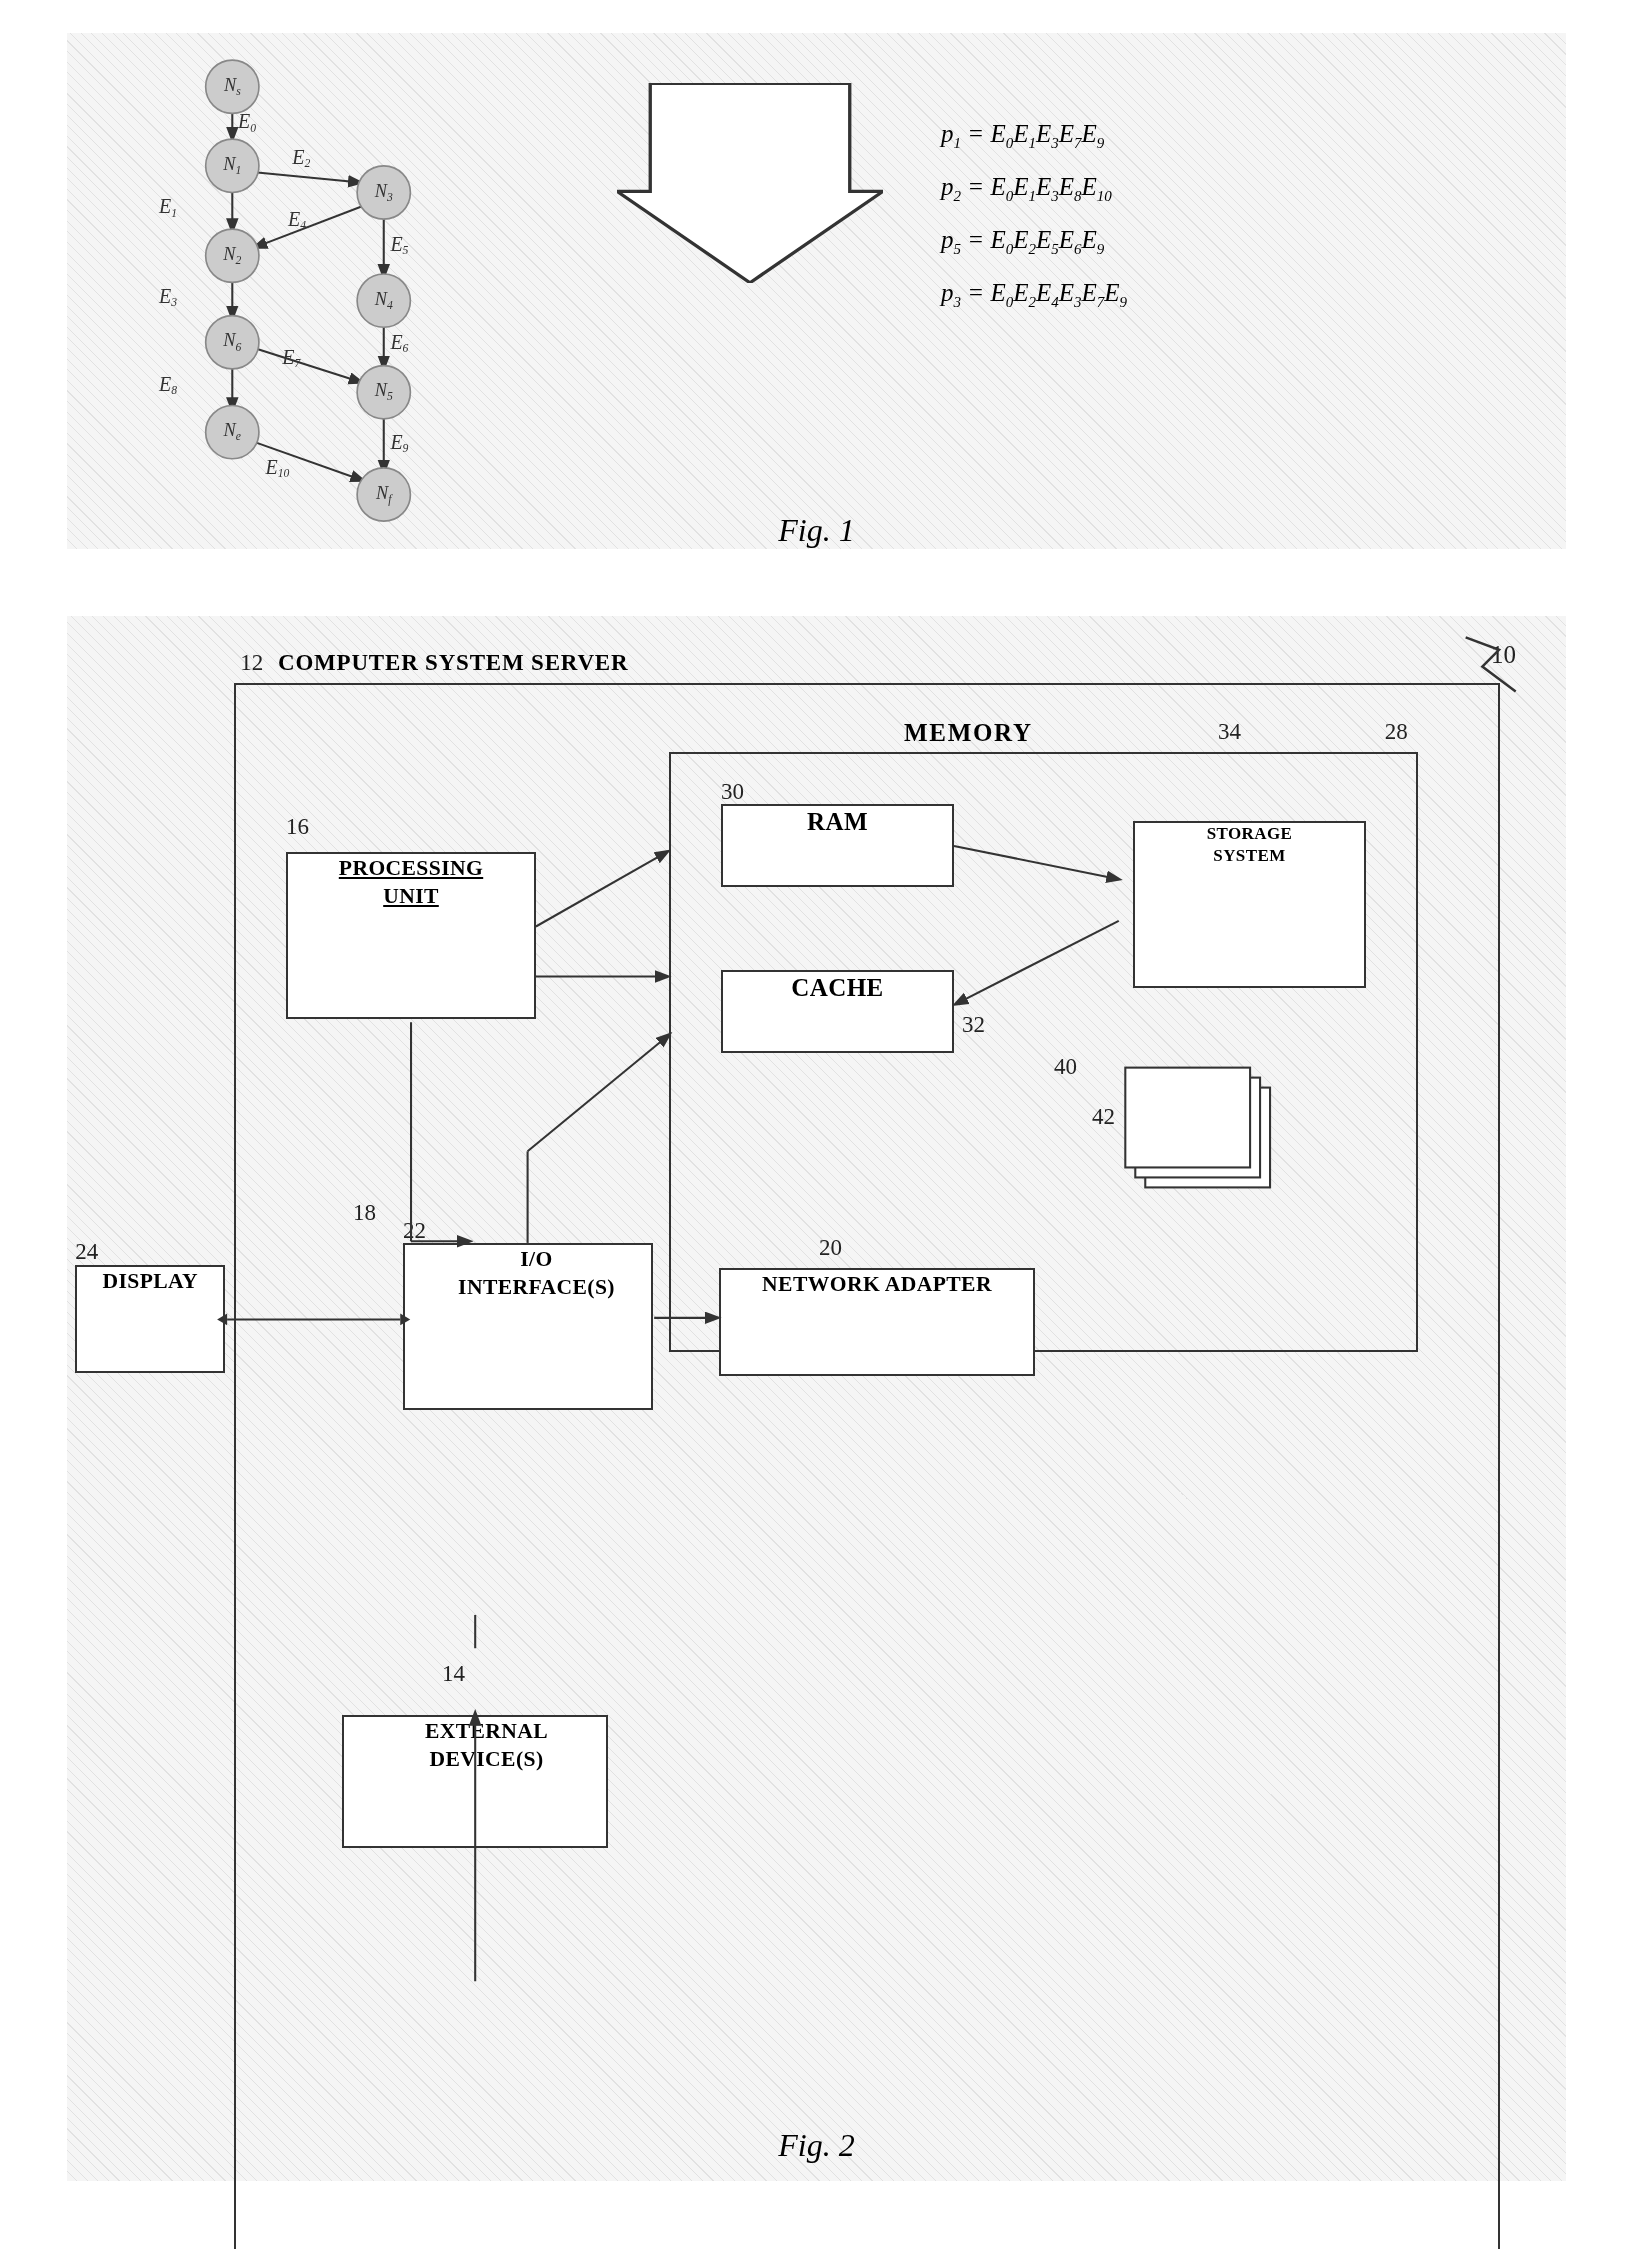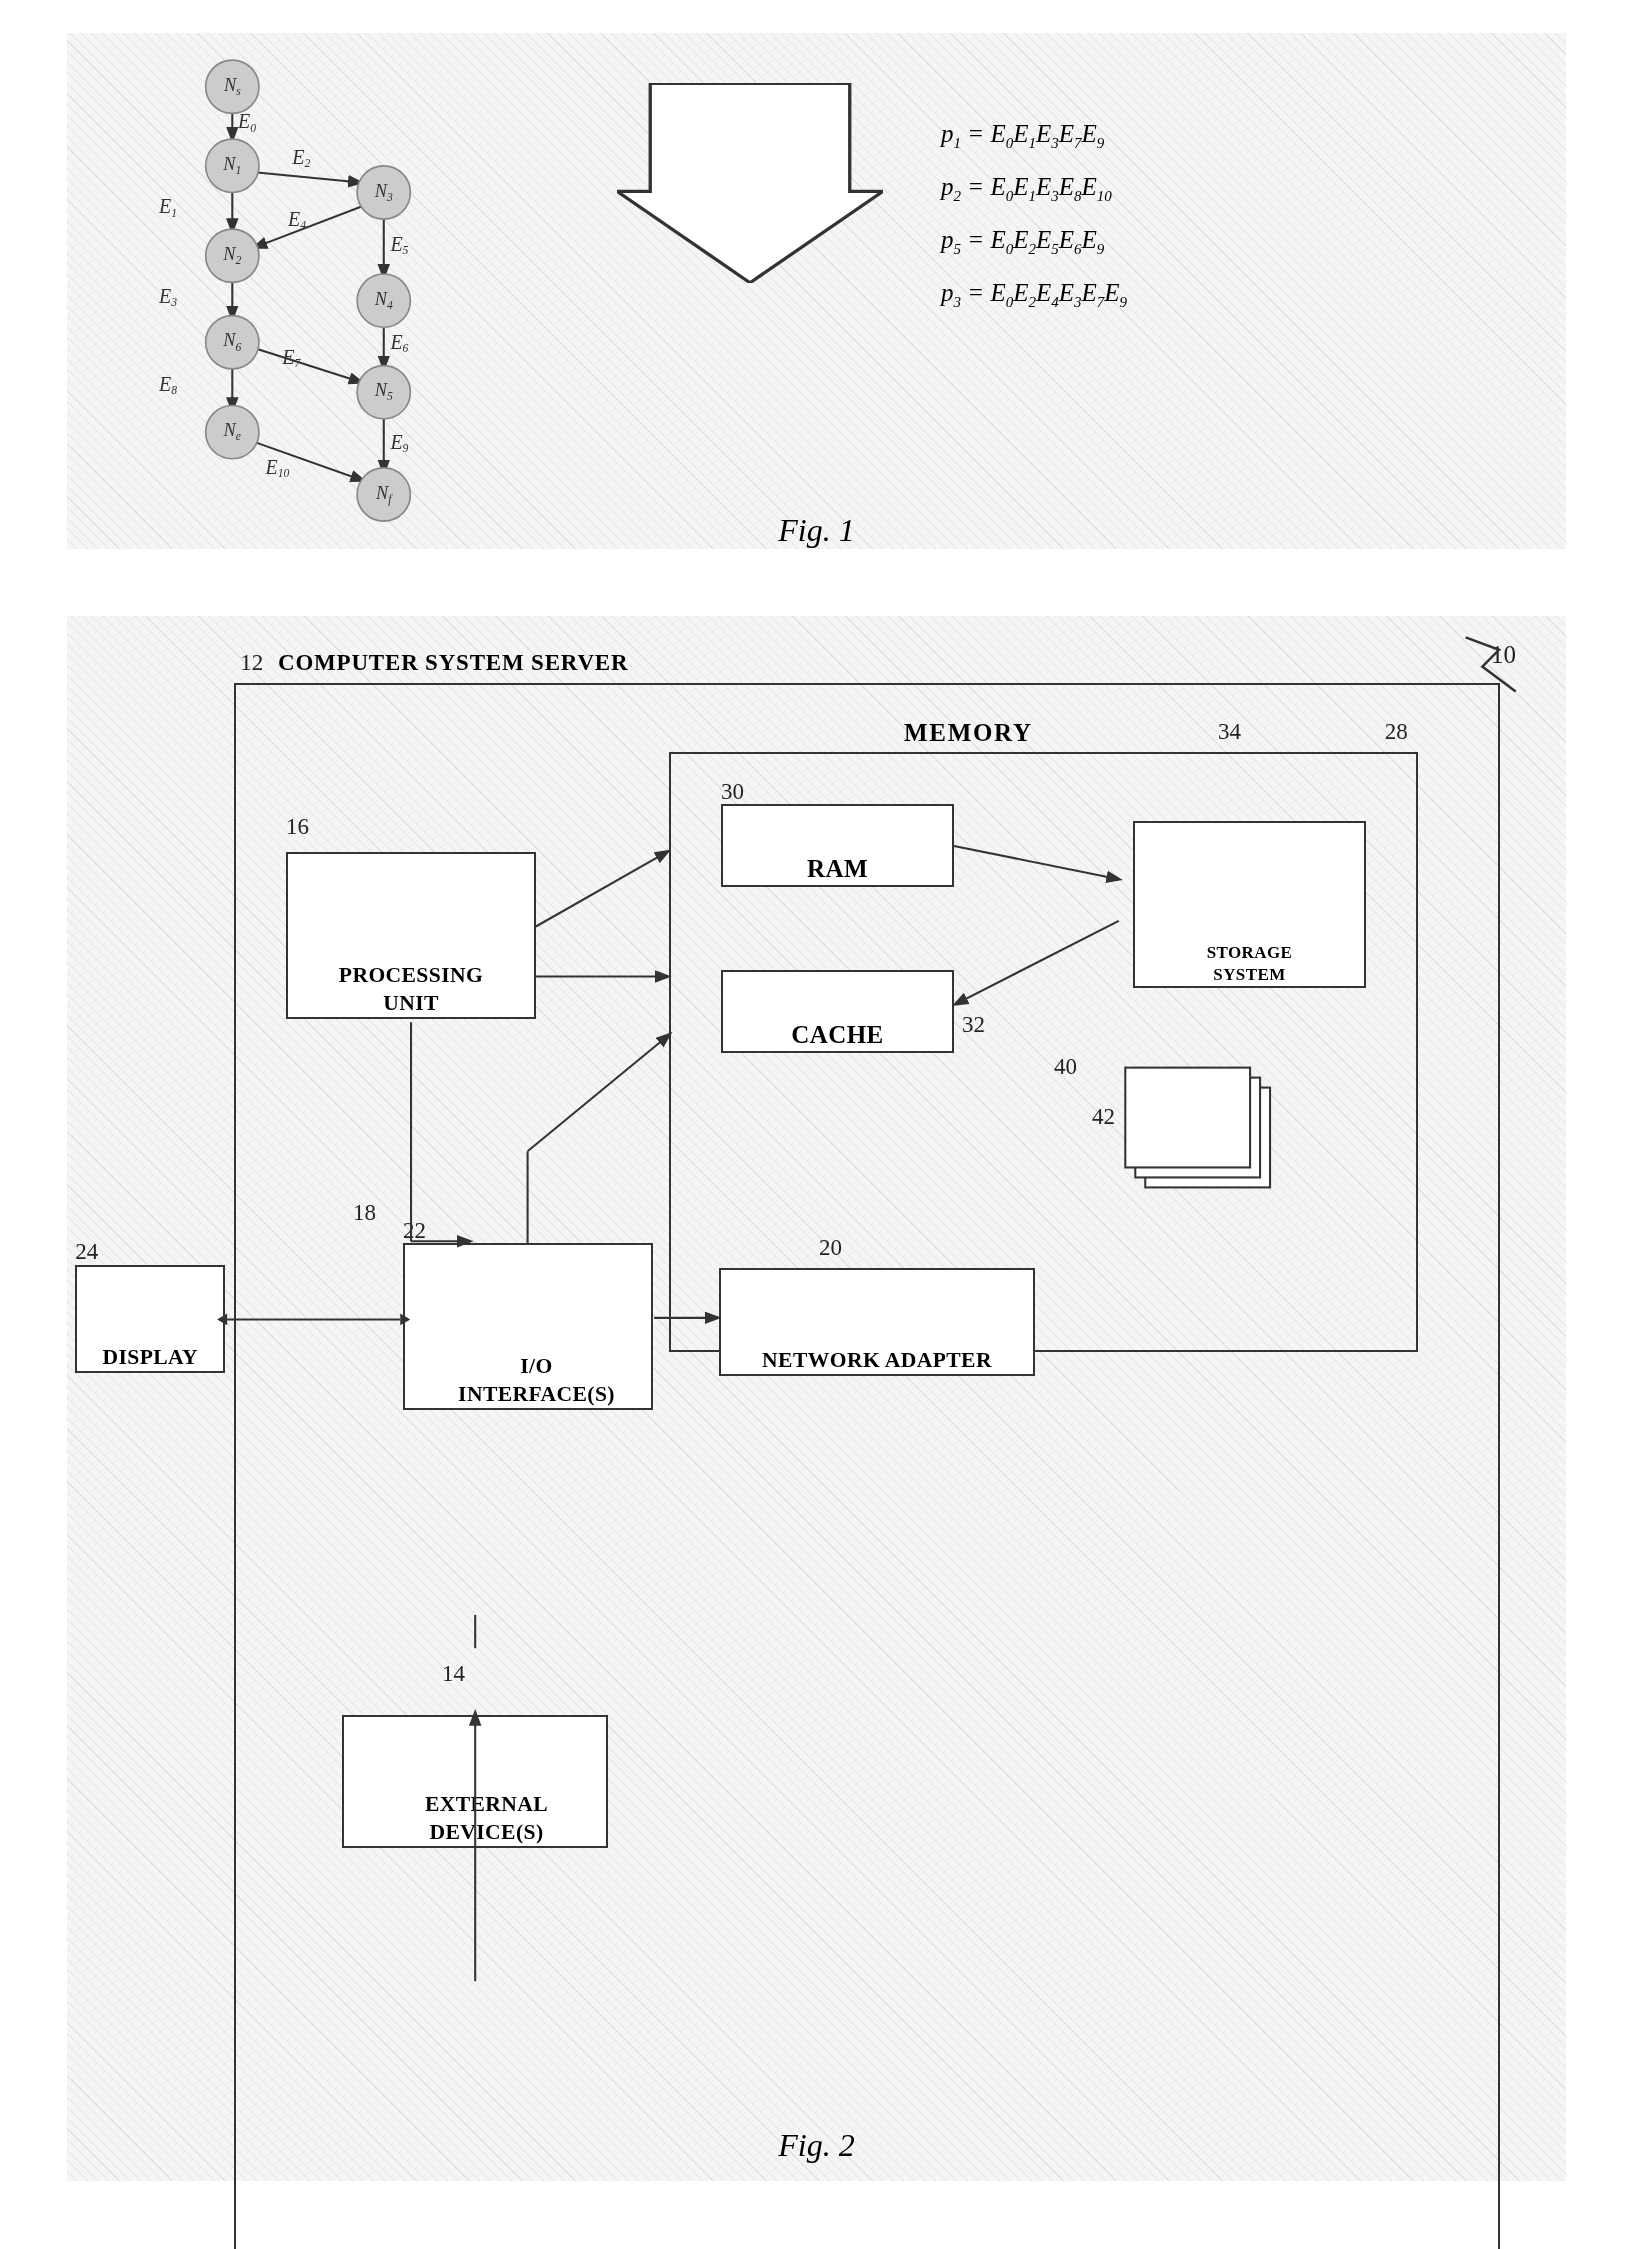--- a/index.html
+++ b/index.html
@@ -79,21 +79,21 @@
       font-style: normal;
       color: #222;
     }
 
     
     .comp-box {
       position: absolute;
       border: 2.5px solid #333;
       background: #fff;
       display: flex;
-      align-items: flex-end;
+      align-items: flex-start;
       justify-content: center;
       text-align: center;
       font-size: 21.6px;
       font-weight: bold;
       letter-spacing: 0.4px;
       line-height: 1.3;
     }
 
   </style>
 </head>
@@ -252,21 +252,21 @@
           </marker>
         </defs>
 
         <line x1="340" y1="110" x2="538" y2="150" stroke="#333" stroke-width="2.5" marker-end="url(#arr2)"></line>
 
         <line x1="538" y1="200" x2="342" y2="300" stroke="#333" stroke-width="2.5" marker-end="url(#arr2)"></line>
       </svg>
     </div>
 
     <div class="comp-box" style="position:absolute; top:167px; left:50px; width:250px; height:167px; font-size:21.6px;">
-      <span style="white-space:pre-line;">PROCESSING
+      <span style="white-space:pre-line;text-decoration:underline;">PROCESSING
 UNIT</span>
     </div>
 
     <div class="ref-label" style="top:129px; left:50px; font-size:23px;">16</div>
 
     <div class="comp-box" style="position:absolute; top:558px; left:167px; width:250px; height:167px; font-size:21.6px;padding-left:17px;">
       <span style="white-space:pre-line;">I/O
 INTERFACE(S)</span>
     </div>
 

